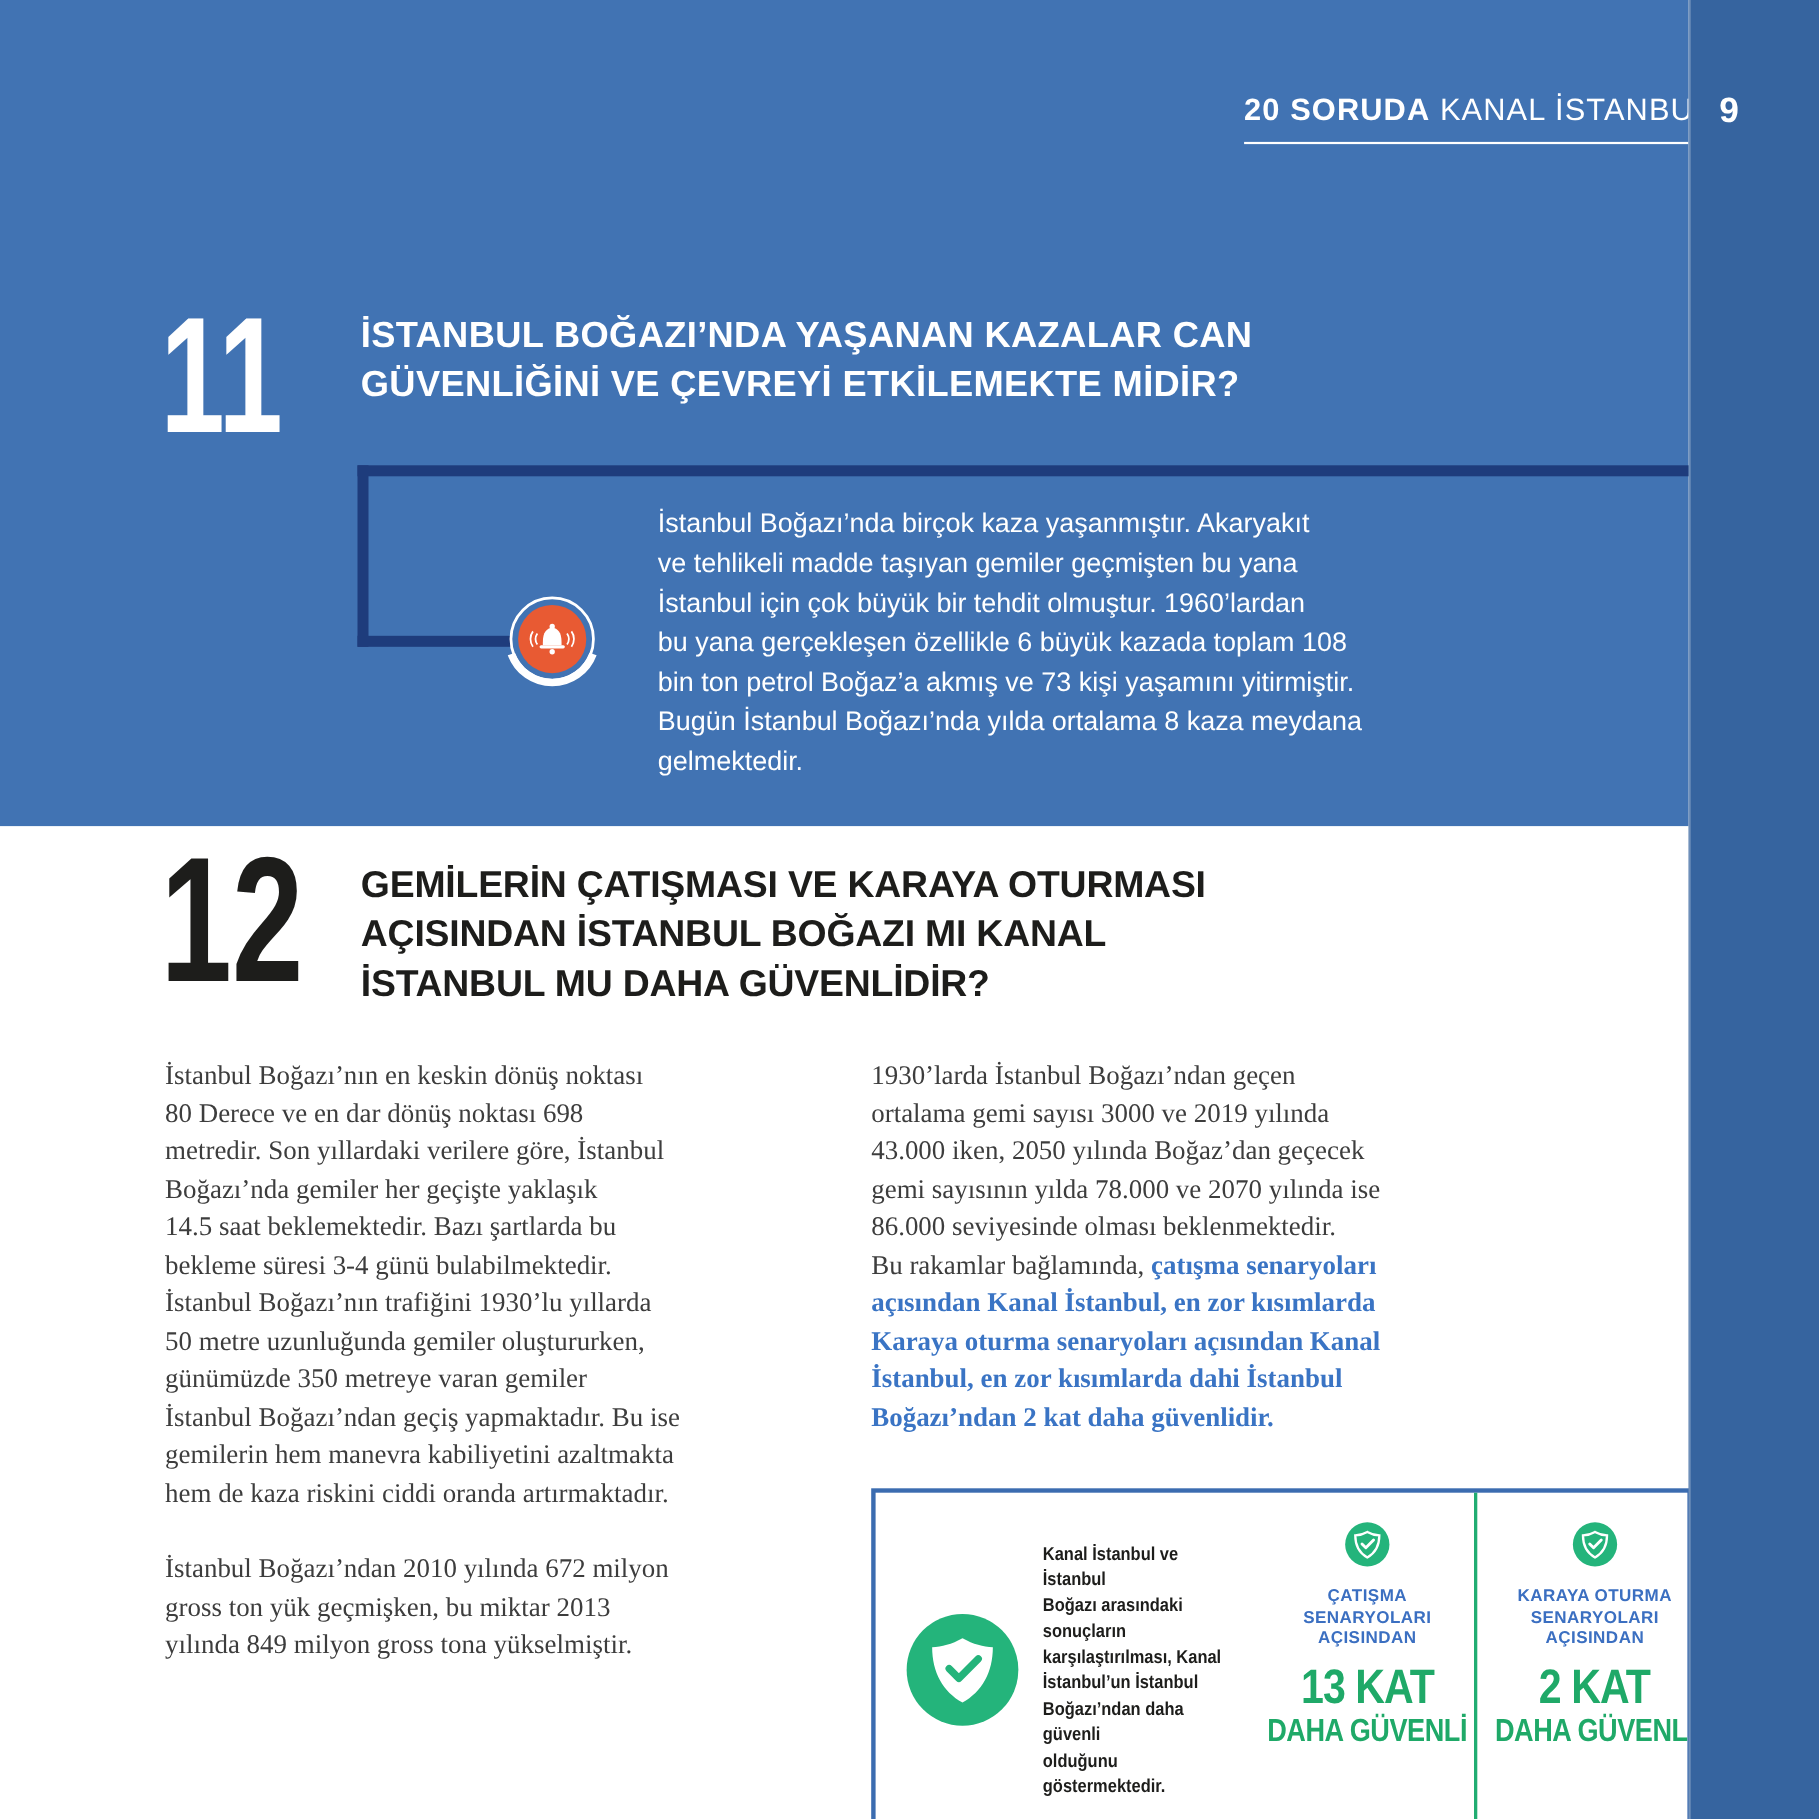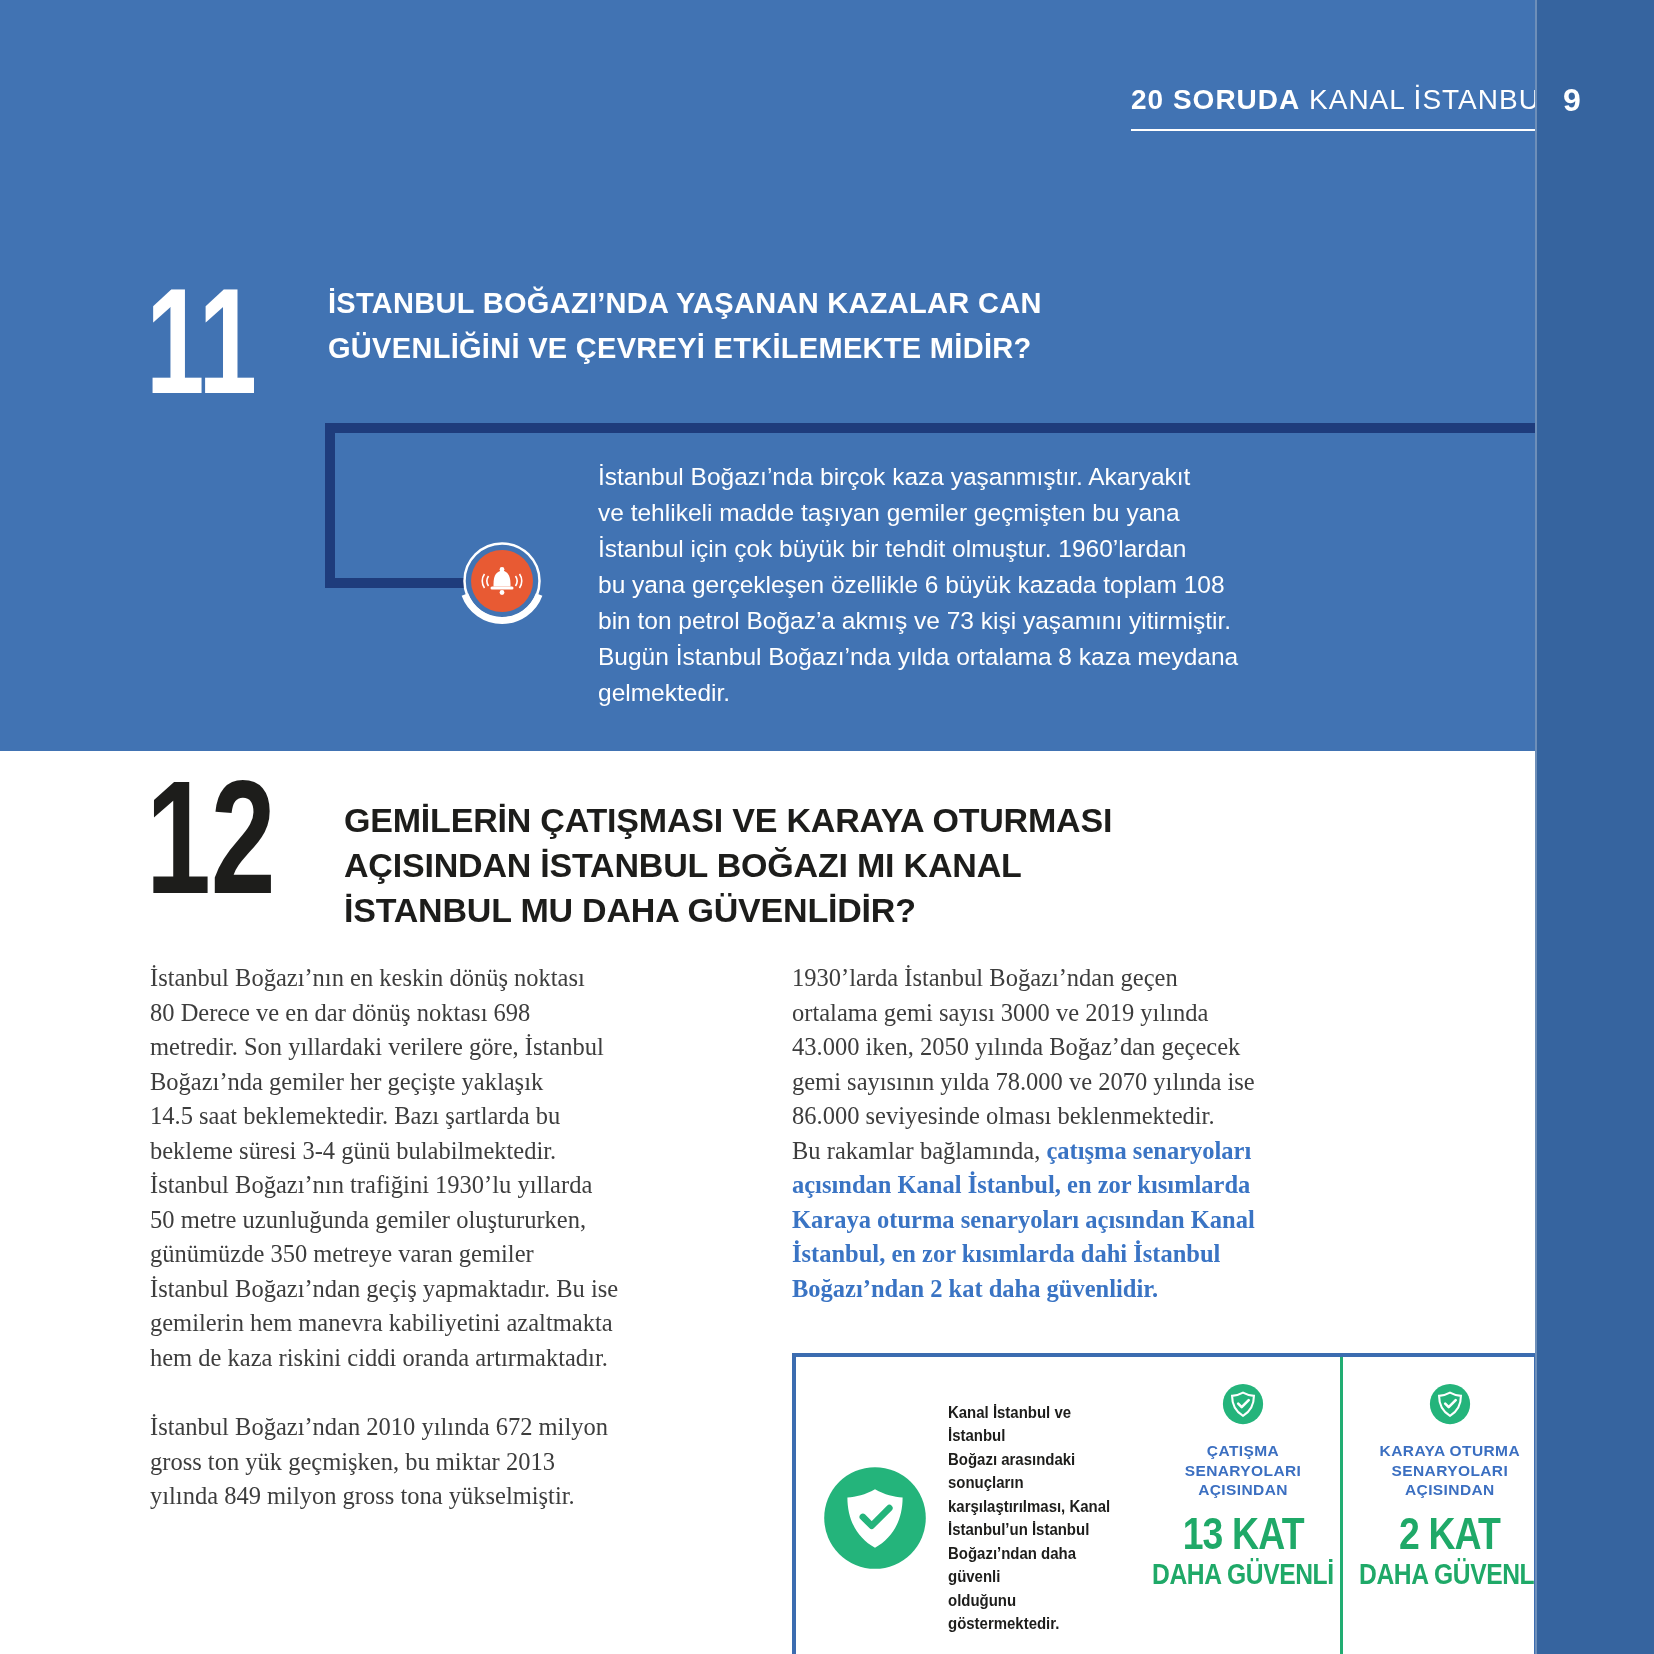--- a/index.html
+++ b/index.html
@@ -14,37 +14,37 @@
   
   .blue-block{position:absolute;left:0;top:0;width:1535px;height:751px;background:#4173b3;z-index:1;}
   .brand{position:absolute;top:84px;right:0;width:388px;text-align:right;color:#ffffff;
          border-bottom:2.5px solid #ffffff;padding-bottom:13px;padding-right:16px;
          font-size:28px;letter-spacing:1px;white-space:nowrap;}
   .brand-bold{font-weight:700;}
   .brand-light{font-weight:400;}
 
   .q11-number{position:absolute;left:146px;top:266px;color:#ffffff;font-size:150px;font-weight:700;
               line-height:1;transform:scaleX(.70);transform-origin:left top;}
-  .q11-title{position:absolute;left:328px;top:281px;margin:0;color:#ffffff;font-size:29px;
+  .q11-title{position:absolute;left:328px;top:281px;margin:0;color:#ffffff;font-size:33px;
              line-height:45px;font-weight:700;letter-spacing:.3px;white-space:pre-line;}
 
   .navy-bar{position:absolute;background:#1e3c7c;}
   .navy-top{left:325px;top:423px;width:1212px;height:10px;}
   .navy-left{left:325px;top:423px;width:10px;height:165px;}
   .navy-bottom{left:325px;top:578px;width:140px;height:10px;}
 
   .bell-badge{position:absolute;left:452px;top:531px;width:100px;height:100px;}
 
   .q11-quote{position:absolute;left:583px;top:444px;width:720px;margin:15px;color:#ffffff;
              font-size:24.5px;line-height:36px;font-weight:400;white-space:pre-line;}
 
   
   .q12-number{position:absolute;left:146px;top:756px;color:#1d1d1b;font-size:162px;font-weight:700;
               line-height:1;transform:scaleX(.72);transform-origin:left top;}
-  .q12-title{position:absolute;left:328px;top:782px;margin:16px;color:#1d1d1b;font-size:34px;
+  .q12-title{position:absolute;left:328px;top:782px;margin:0;color:#1d1d1b;font-size:34px;
              line-height:45px;font-weight:700;letter-spacing:-.2px;white-space:pre-line;}
 
   .body-col{position:absolute;top:961px;margin:0;color:#3d3d3d;font-size:24.5px;line-height:34.5px;
             white-space:pre-line;font-family:Liberation Serif, serif;}
   .col-left{left:150px;width:640px;}
   .col-left .p2{display:block;margin-top:35px;}
   .col-right{left:792px;width:625px;}
   .hl-blue{color:#3a74c4;font-weight:700;}
   .hl-green{color:#1ea56b;font-weight:700;}
 

